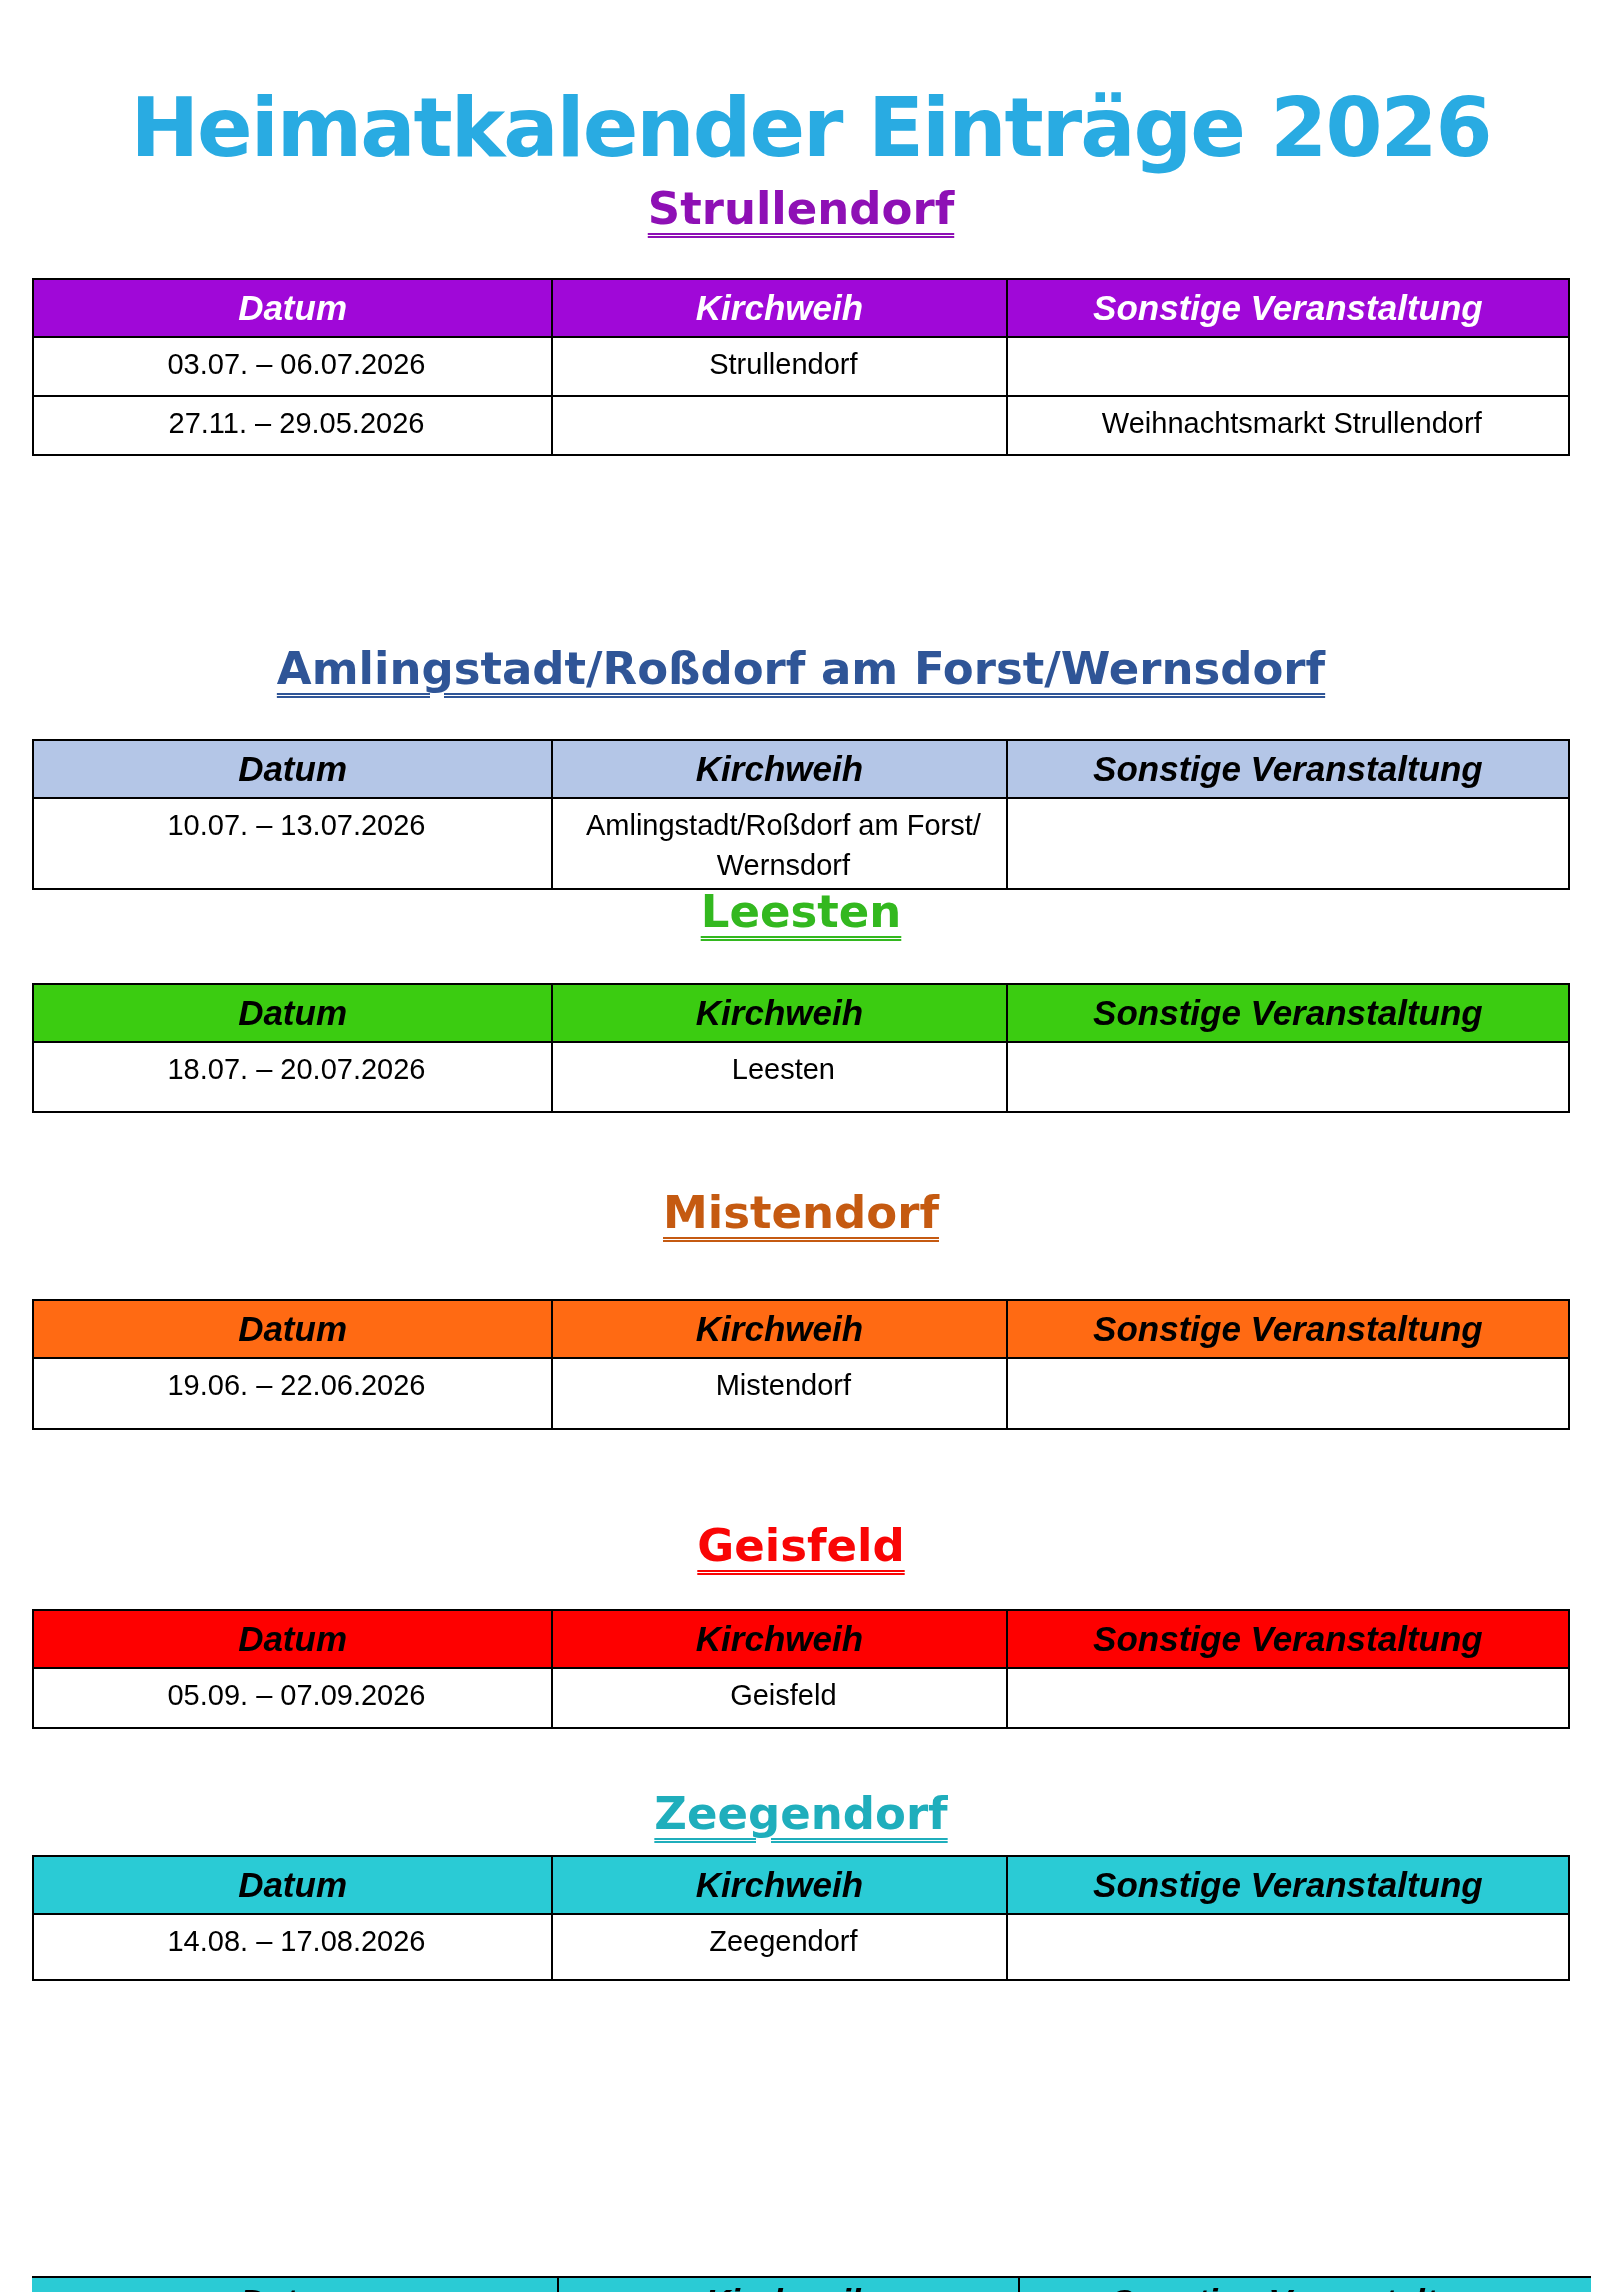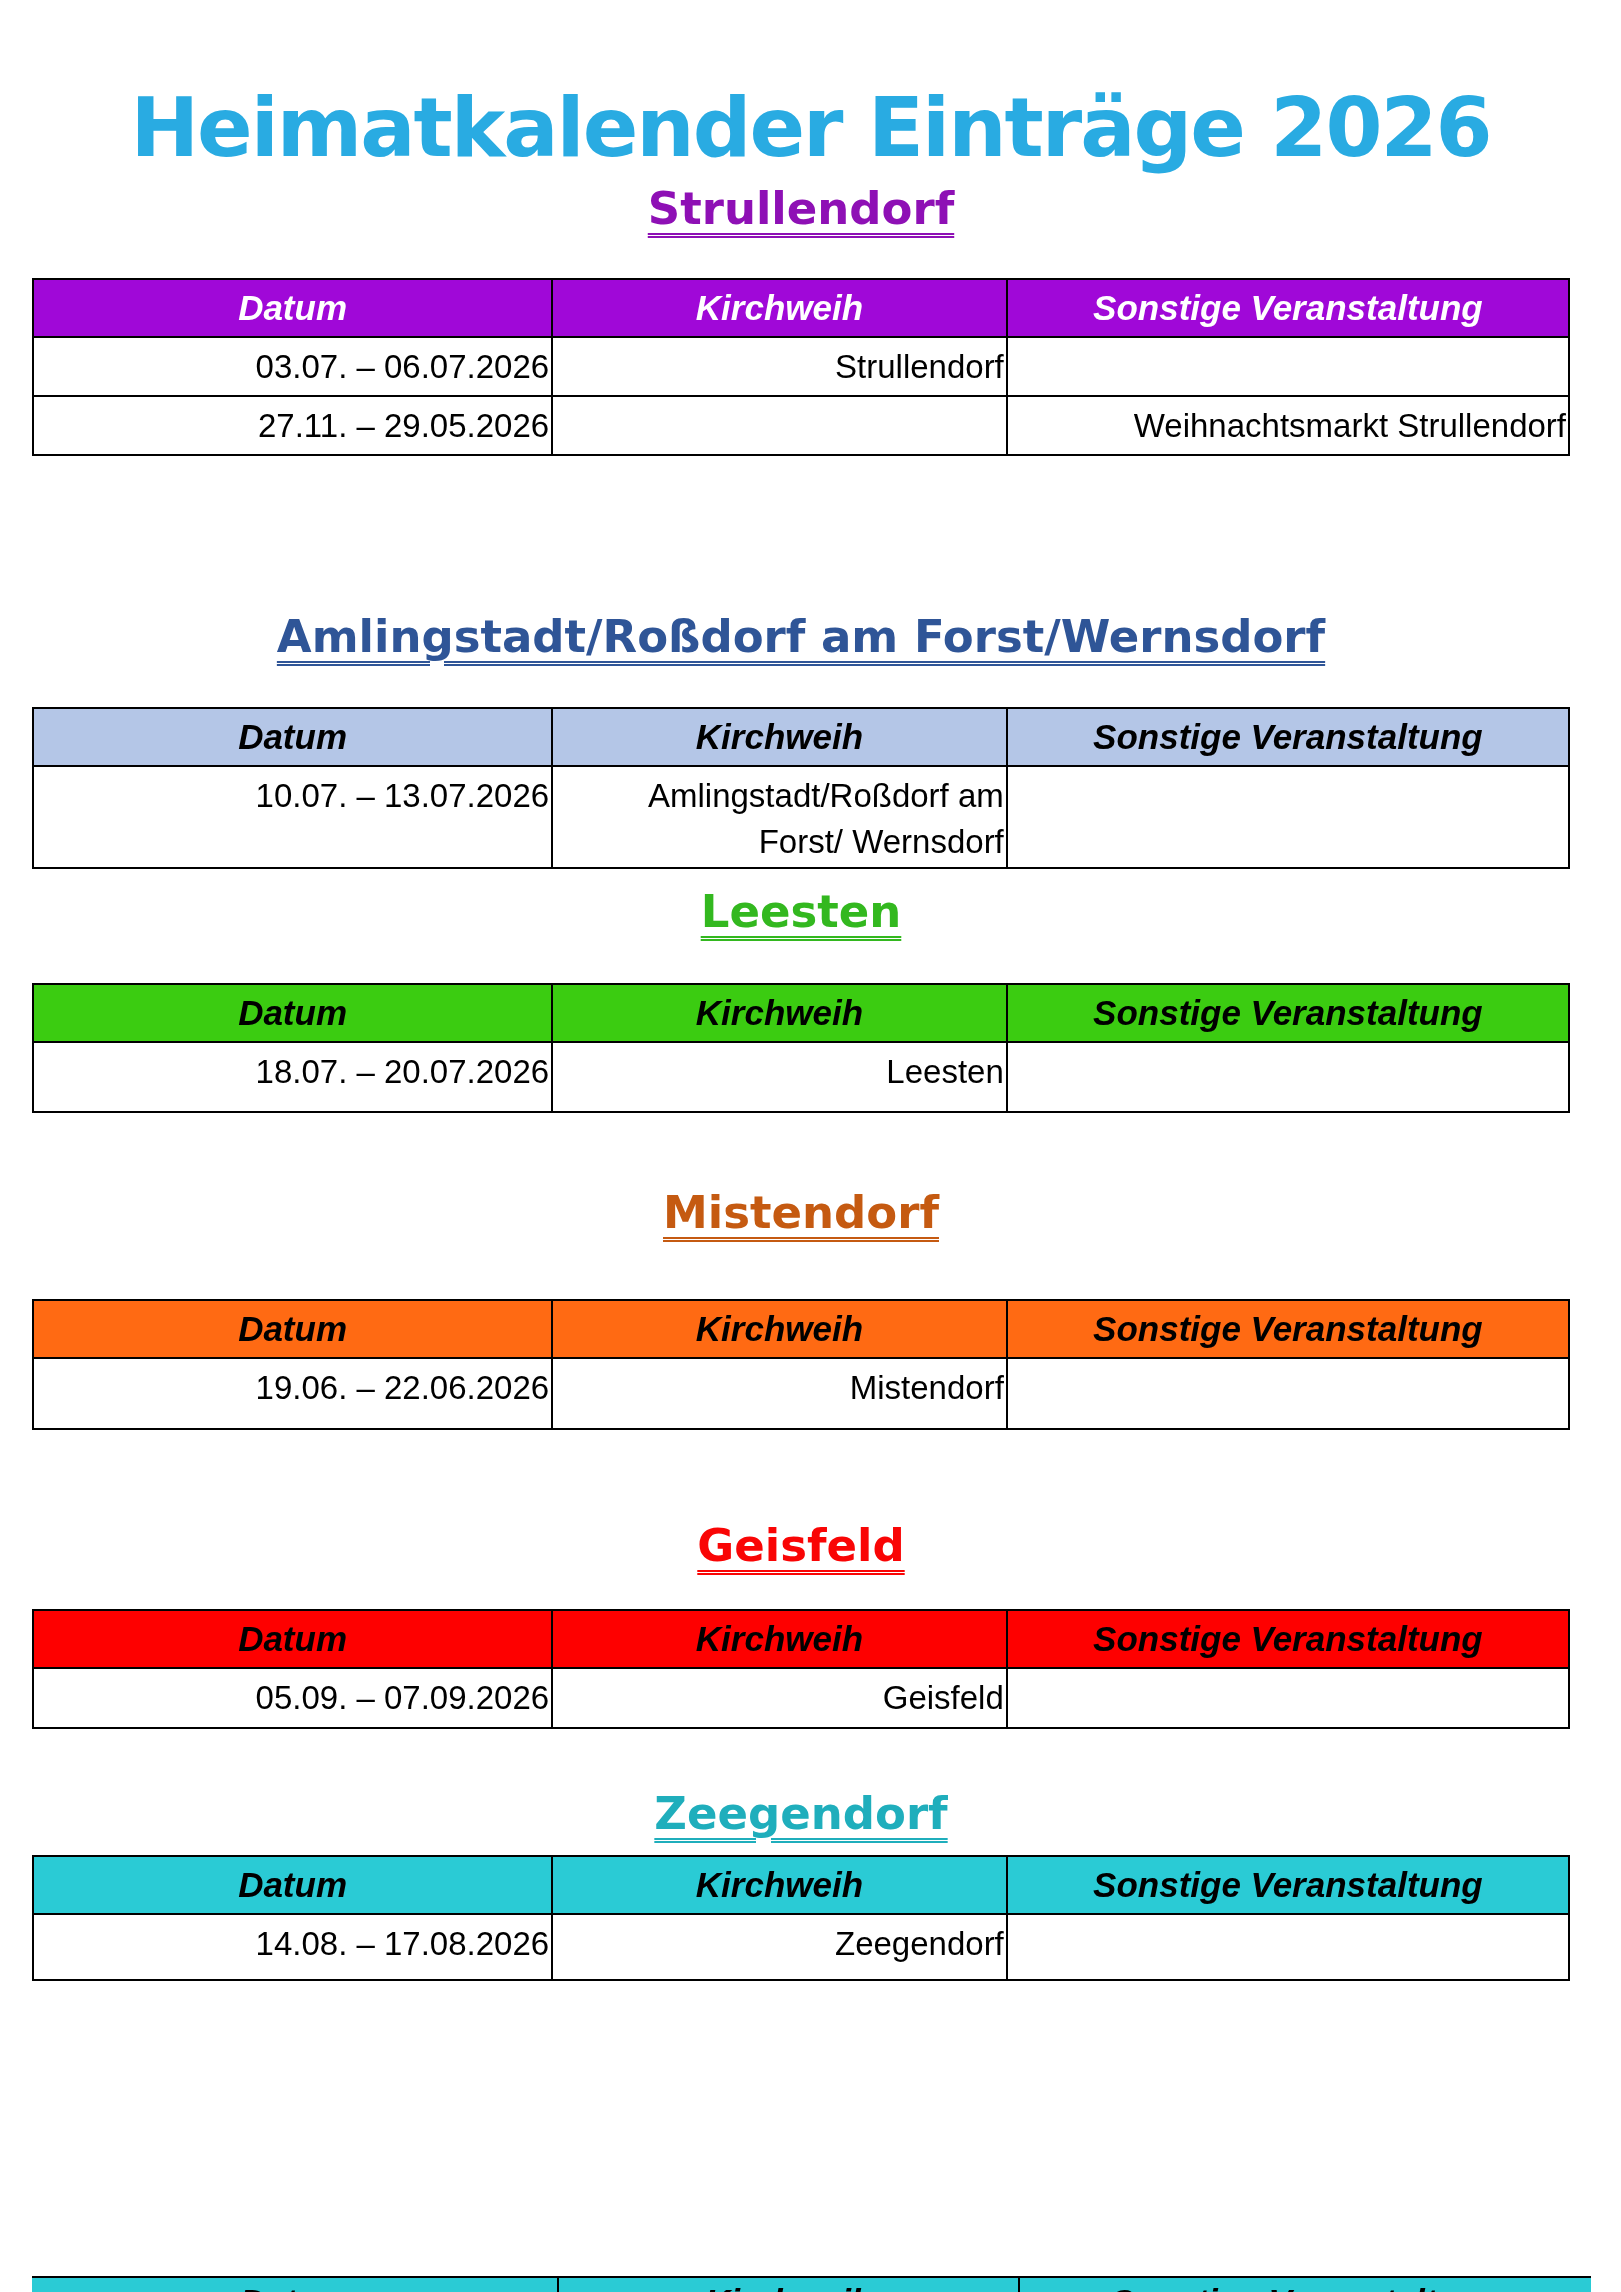--- a/index.html
+++ b/index.html
@@ -50,23 +50,23 @@
     font-style:italic;
     font-weight:bold;
     font-size:35px;
     text-align:center;
     vertical-align:middle;
     height:52px;
     border-bottom-width:2.9px;
     padding:2px 3.9px;
   }
   table.events td{
-    font-size:33px;
+    font-size:29px;
     vertical-align:top;
-    text-align:right;
+    text-align:center;
     padding:5.9px 2px 2px 9.8px;
     line-height:1.4;
     overflow-wrap:break-word;
     word-break:break-word;
   }
   .col-datum{width:33.8%;}
   .col-kirchweih{width:29.6%;}
   .col-sonstige{width:36.6%;}
   .t1 td{height:49px;}
   .t2 td{height:73px;}
@@ -127,21 +127,21 @@
         </tr>
         <tr>
           <td>27.11. – 29.05.2026</td>
           <td></td>
           <td>Weihnachtsmarkt Strullendorf</td>
         </tr>
       </tbody>
     </table>
   </div>
 
-  <div class="section" style="top: 610px; --hc: #2F5597; --hb: #B4C6E7; --ht: #000000;">
+  <div class="section" style="top: 642px; --hc: #2F5597; --hb: #B4C6E7; --ht: #000000;">
     <h2 class="section-heading"><span class="hd">Amlingstadt/Roßdorf am Forst/Wernsdorf</span></h2>
     <table class="events t2" style="margin-top:44px;">
       <colgroup>
           <col class="col-datum">
           <col class="col-kirchweih">
           <col class="col-sonstige">
         </colgroup>
       <thead>
         <tr>
           <th>Datum</th>

